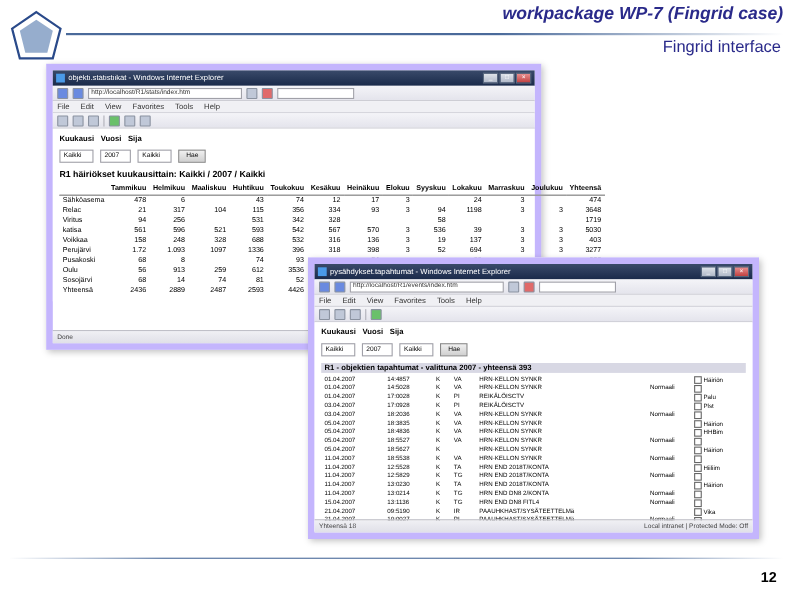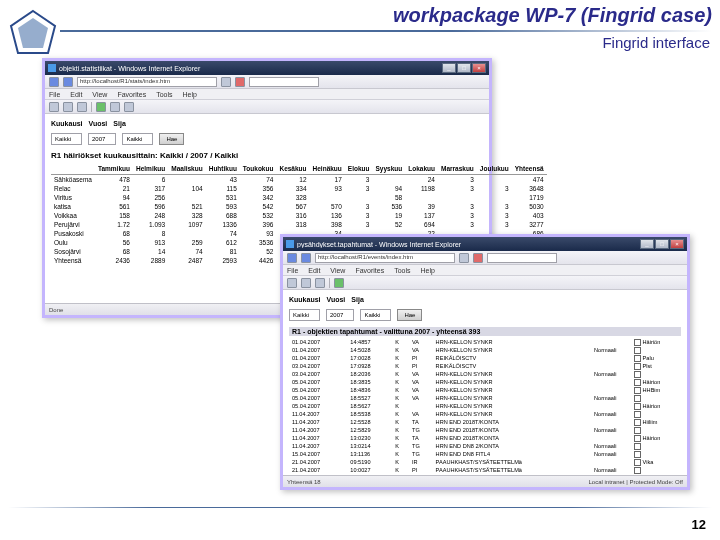--- a/index.html
+++ b/index.html
@@ -1,26 +1,26 @@
 <!DOCTYPE html>
 <html><head>
 <meta charset="utf-8">
 <style>
   * { margin: 0; padding: 0; box-sizing: border-box; }
   body { width: 720px; height: 540px; background: #fff; font-family: Arial, sans-serif; position: relative; overflow: hidden; }
   
   .logo { position: absolute; top: 8px; left: 8px; }
   .logo svg { width: 50px; height: 50px; }
   
-  .title { position: absolute; top: 4px; right: 8px; font-size: 20px; font-weight: bold; font-style: italic; color: #2a2a8a; }
+  .title { position: absolute; top: 4px; right: 8px; font-size: 16px; font-weight: bold; font-style: italic; color: #2a2a8a; }
   .title-underline { position: absolute; top: 30px; left: 60px; right: 8px; height: 2px; background: linear-gradient(to right, #4a6a9a 0%, #4a6a9a 60%, transparent 100%); }
   
   .subtitle { position: absolute; top: 34px; right: 10px; font-size: 15px; color: #2a2a8a; }
   
-  .window { position: absolute; border: 3px solid #c4b5fd; background: #fff; box-shadow: 2px 2px 6px rgba(0,0,0,0.25); font-size: 7px; }
+  .window { position: absolute; border: 6px solid #c4b5fd; background: #fff; box-shadow: 2px 2px 6px rgba(0,0,0,0.25); font-size: 7px; }
   .window1 { top: 58px; left: 42px; width: 450px; height: 260px; }
   .window2 { top: 234px; left: 280px; width: 410px; height: 256px; }
   
   .titlebar { height: 14px; background: linear-gradient(to bottom, #3a4a6a, #1a2a4a); color: #fff; display: flex; align-items: center; padding: 0 3px; font-size: 7px; }
   .titlebar-icon { width: 8px; height: 8px; background: #4a9ae8; margin-right: 3px; display: inline-block; }
   .titlebar-text { flex: 1; overflow: hidden; white-space: nowrap; }
   .winbtns { display: flex; gap: 1px; }
   .winbtn { width: 14px; height: 10px; background: linear-gradient(to bottom, #e0e4ea, #b0b8c8); border: 1px solid #5a6a80; font-size: 6px; text-align: center; line-height: 8px; }
   .winbtn.close { background: linear-gradient(to bottom, #e89090, #c04040); color: #fff; }
   

